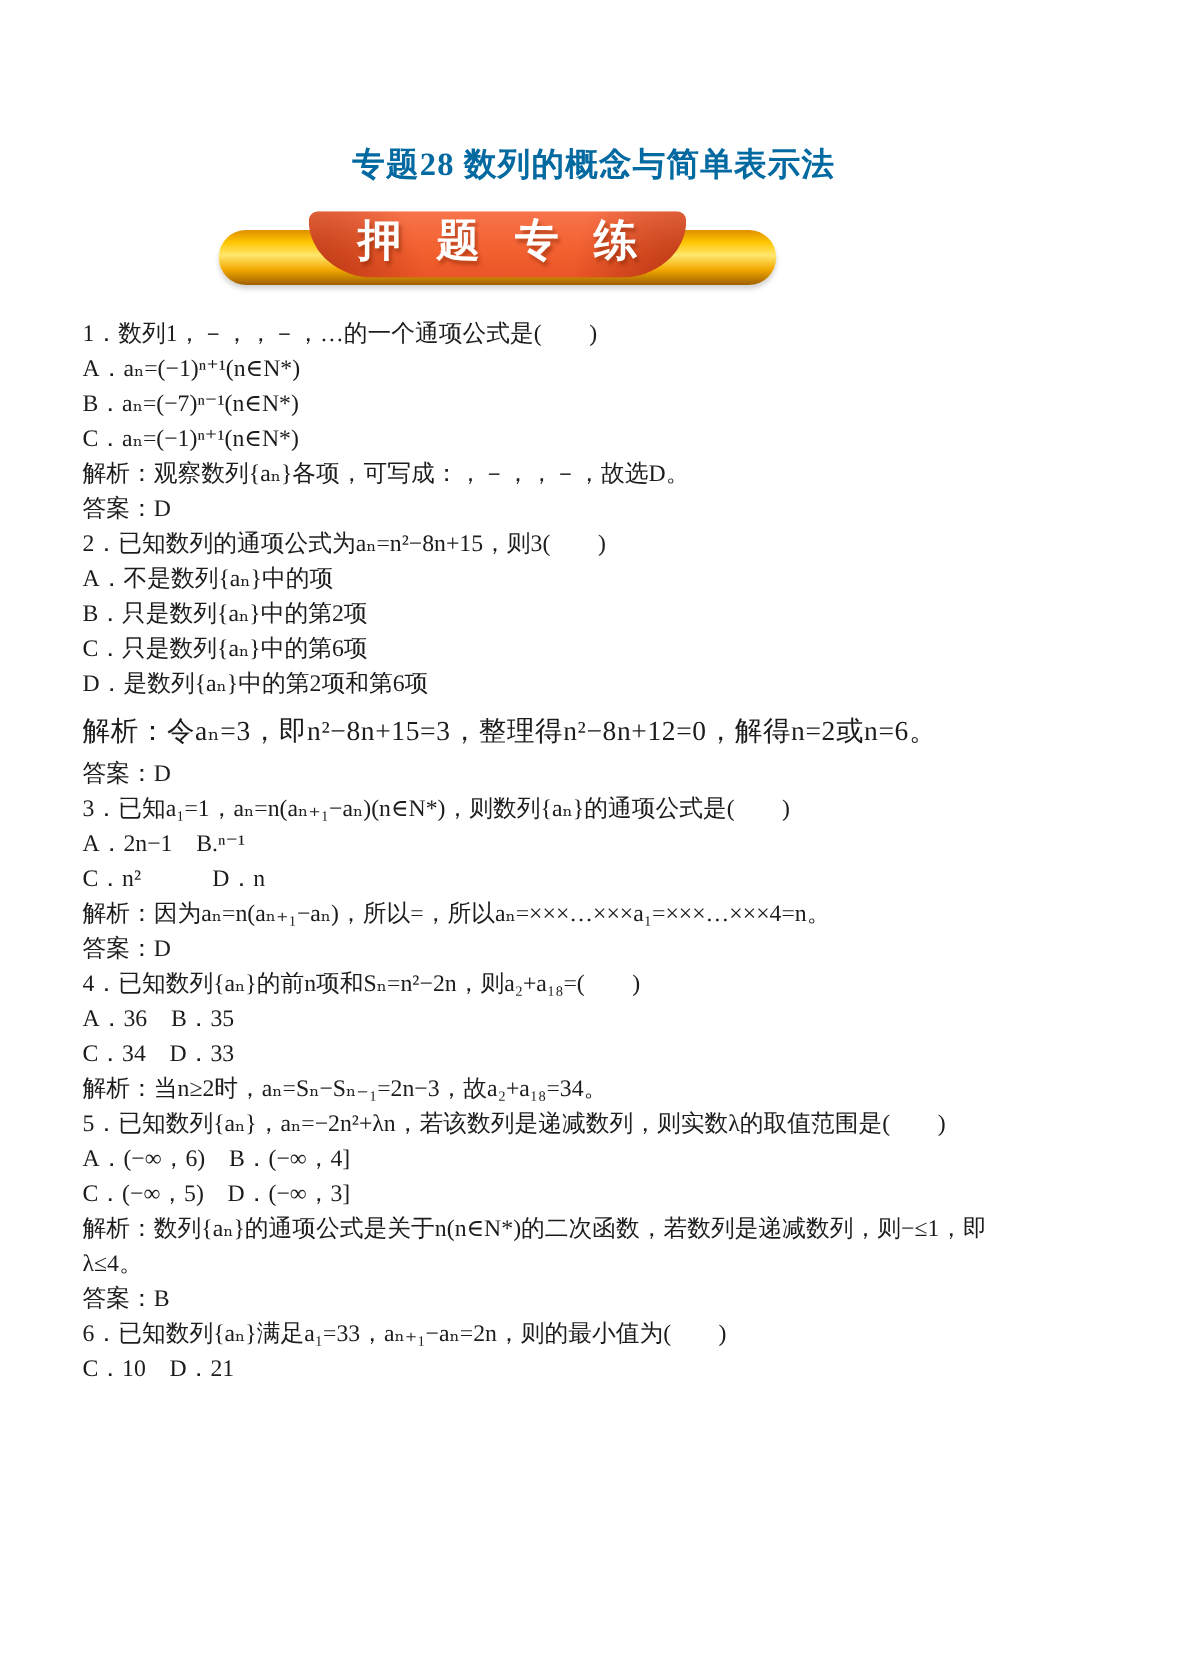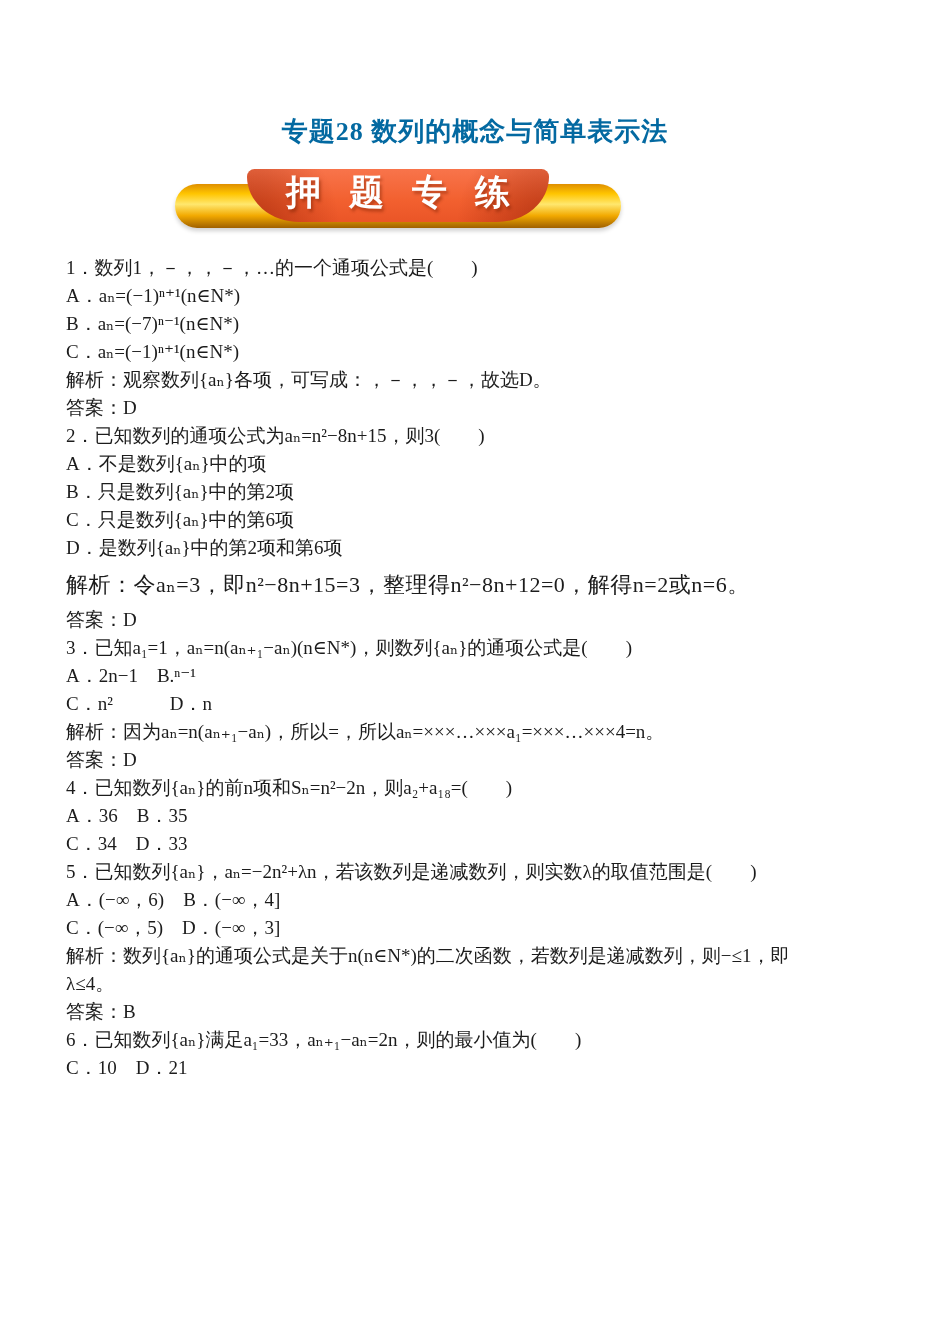--- a/index.html
+++ b/index.html
@@ -77,20 +77,21 @@
 
     <p class="line">3．已知a₁=1，aₙ=n(aₙ₊₁−aₙ)(n∈N*)，则数列{aₙ}的通项公式是(　　)</p>
     <p class="line">A．2n−1　B.ⁿ⁻¹</p>
     <p class="line">C．n²　　　D．n</p>
     <p class="line">解析：因为aₙ=n(aₙ₊₁−aₙ)，所以=，所以aₙ=×××…×××a₁=×××…×××4=n。</p>
     <p class="line">答案：D</p>
 
     <p class="line">4．已知数列{aₙ}的前n项和Sₙ=n²−2n，则a₂+a₁₈=(　　)</p>
     <p class="line">A．36　B．35</p>
     <p class="line">C．34　D．33</p>
+    <p class="line">解析：当n≥2时，aₙ=Sₙ−Sₙ₋₁=2n−3，故a₂+a₁₈=34。</p>
 
     <p class="line">5．已知数列{aₙ}，aₙ=−2n²+λn，若该数列是递减数列，则实数λ的取值范围是(　　)</p>
     <p class="line">A．(−∞，6)　B．(−∞，4]</p>
     <p class="line">C．(−∞，5)　D．(−∞，3]</p>
     <p class="line">解析：数列{aₙ}的通项公式是关于n(n∈N*)的二次函数，若数列是递减数列，则−≤1，即</p>
     <p class="line">λ≤4。</p>
     <p class="line">答案：B</p>
 
     <p class="line">6．已知数列{aₙ}满足a₁=33，aₙ₊₁−aₙ=2n，则的最小值为(　　)</p>
     <p class="line">C．10　D．21</p>

